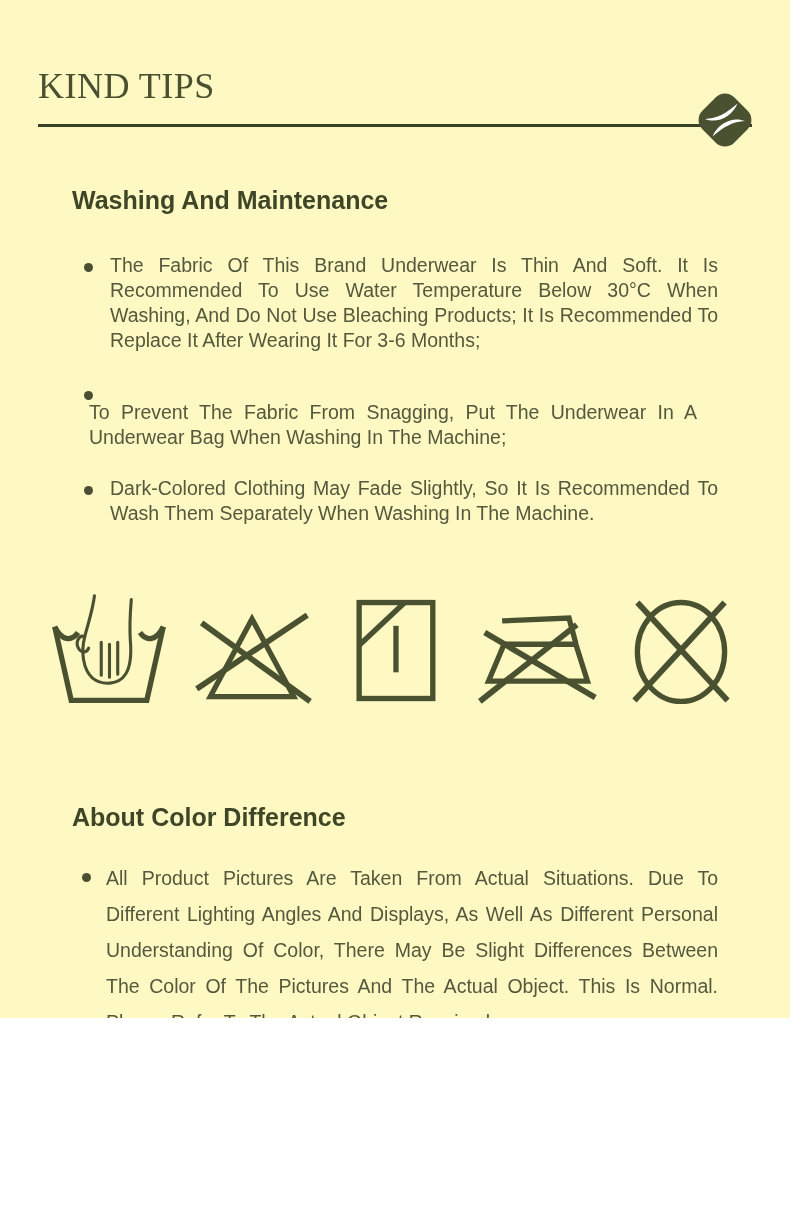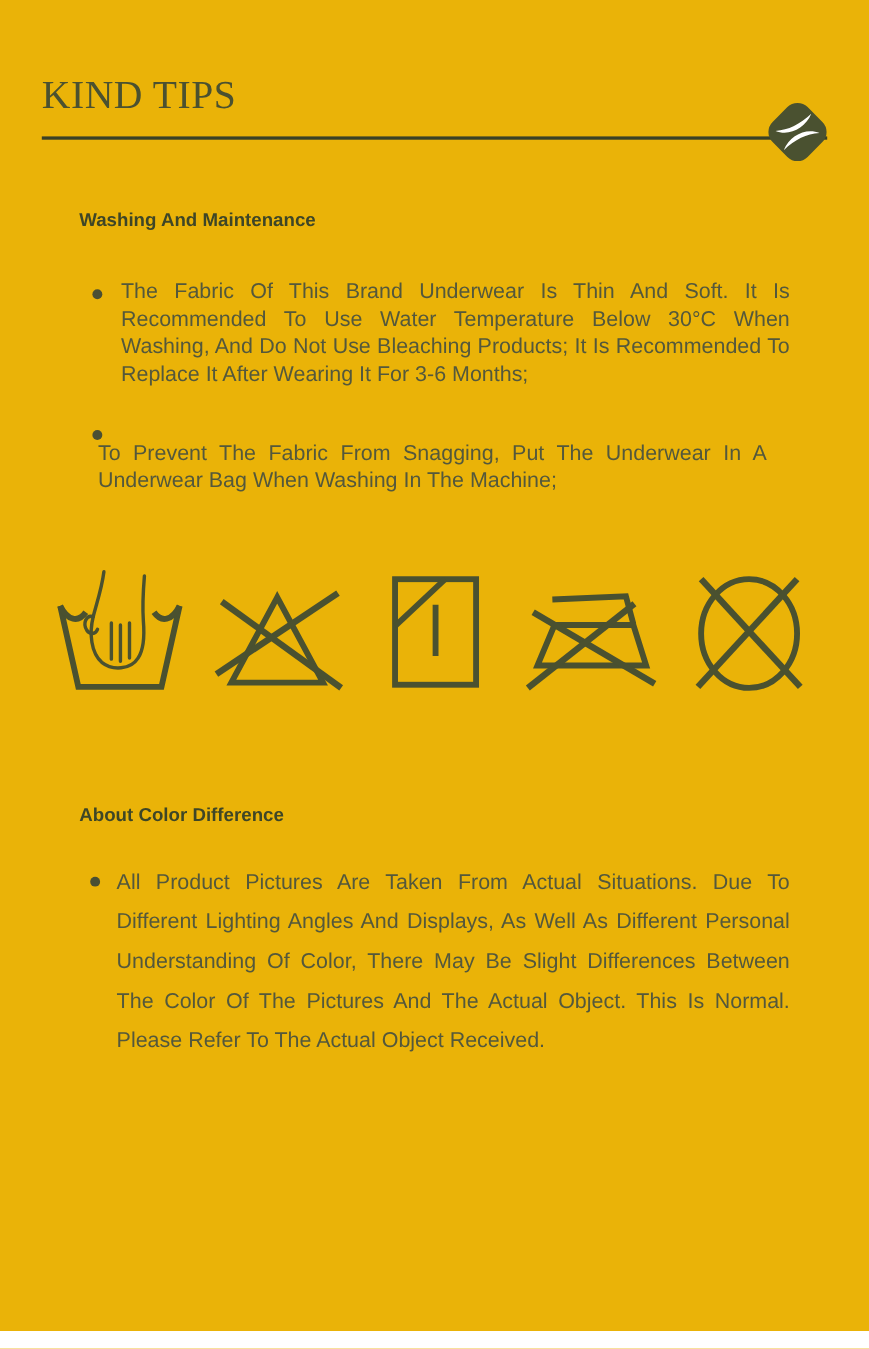--- a/index.html
+++ b/index.html
@@ -1,19 +1,19 @@
 <!DOCTYPE html>
 <html><head>
 <meta charset="utf-8">
 <style>
   html,body{margin:0;padding:0;background:#ffffff;}
   .page{
     position:relative;
-    width:790px;height:1210px;
-    background:#eab308;
+    width:790px;height:1018px;
+    background:#fef9c3;
     font-family:"Liberation Sans","DejaVu Sans",sans-serif;
     overflow:hidden;
     box-sizing:border-box;
   }
   
   .header{position:relative;padding:66px 38px 0 38px;}
   .title{
     margin:0;
     font-family:"Liberation Serif","DejaVu Serif",serif;
     font-weight:400;
@@ -25,21 +25,21 @@
     margin:12px 0 0 0;
     font-size:17px;line-height:23px;
     color:#33342b;
   }
   .logo{position:absolute;top:88px;right:33px;width:64px;height:64px;}
   .divider{height:3px;background:#3a4126;margin:17px 38px 0 38px;}
   
   .section{padding:0 72px;}
   .section-heading{
     margin:0;
-    font-size:17px;line-height:34px;
+    font-size:25px;line-height:34px;
     font-weight:700;
     color:#3e4627;
   }
   .sec1 .section-heading{margin-top:56px;}
   .sec2 .section-heading{margin-top:86px;}
   ul.bullets{list-style:none;margin:0;padding:0;}
   .sec1 ul.bullets{margin-top:36px;}
   .sec2 ul.bullets{margin-top:26px;}
   li.bullet-item{display:flex;align-items:flex-start;}
   .sec1 li.bullet-item:nth-child(1){margin-bottom:28px;}
@@ -92,20 +92,24 @@
     <h2 class="section-heading">Washing And Maintenance</h2>
     <ul class="bullets">
       <li class="bullet-item">
         <span class="dot"></span>
         <p class="bullet-text">The Fabric Of This Brand Underwear Is Thin And Soft. It Is Recommended To Use Water Temperature Below 30°C When Washing, And Do Not Use Bleaching Products; It Is Recommended To Replace It After Wearing It For 3-6 Months;</p>
       </li>
       <li class="bullet-item">
         <span class="dot"></span>
         <p class="bullet-text">To Prevent The Fabric From Snagging, Put The Underwear In A Underwear Bag When Washing In The Machine;</p>
       </li>
+      <li class="bullet-item">
+        <span class="dot"></span>
+        <p class="bullet-text">Dark-Colored Clothing May Fade Slightly, So It Is Recommended To Wash Them Separately When Washing In The Machine.</p>
+      </li>
     </ul>
 
     <div class="icons-row">
 
       <svg class="care-icon" viewBox="0 0 130 130" aria-label="Hand Wash">
         <path d="M9,40 L26,116 L104,116 L121,40"></path>
         <path d="M9,40 C16,54 26,56 33,46"></path>
         <path d="M121,40 C114,54 104,56 97,46"></path>
         <path class="thin" d="M50,8 C48,24 43,38 40,50 C36,66 38,84 48,93 C58,101 75,100 82,89 C88,80 88,66 87,54 C86,40 87,24 88,12"></path>
         <path class="thin" d="M40,50 C33,48 30,57 34,63 C37,67 42,67 44,62"></path>

